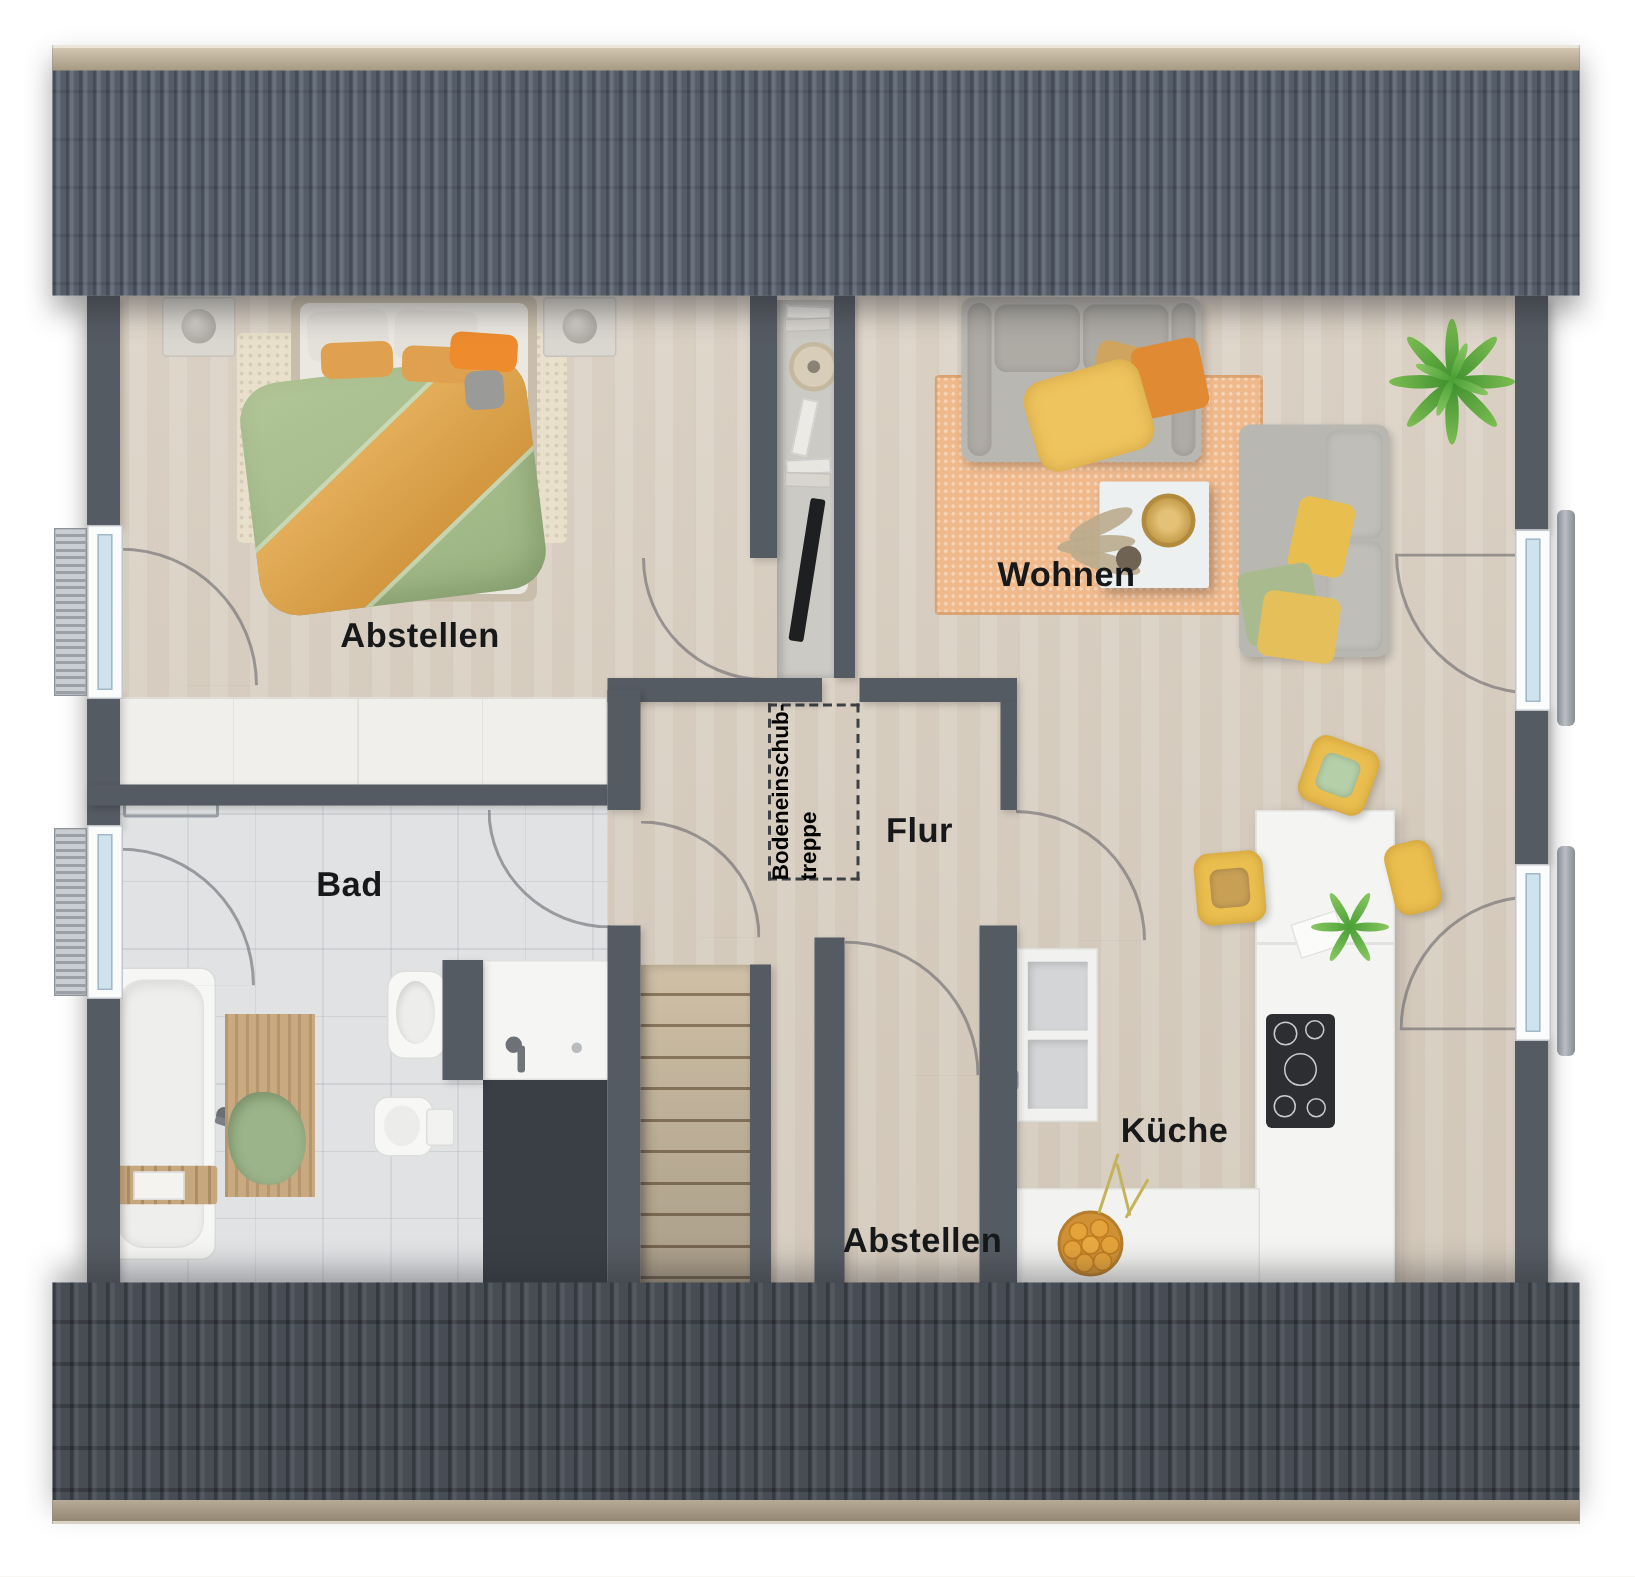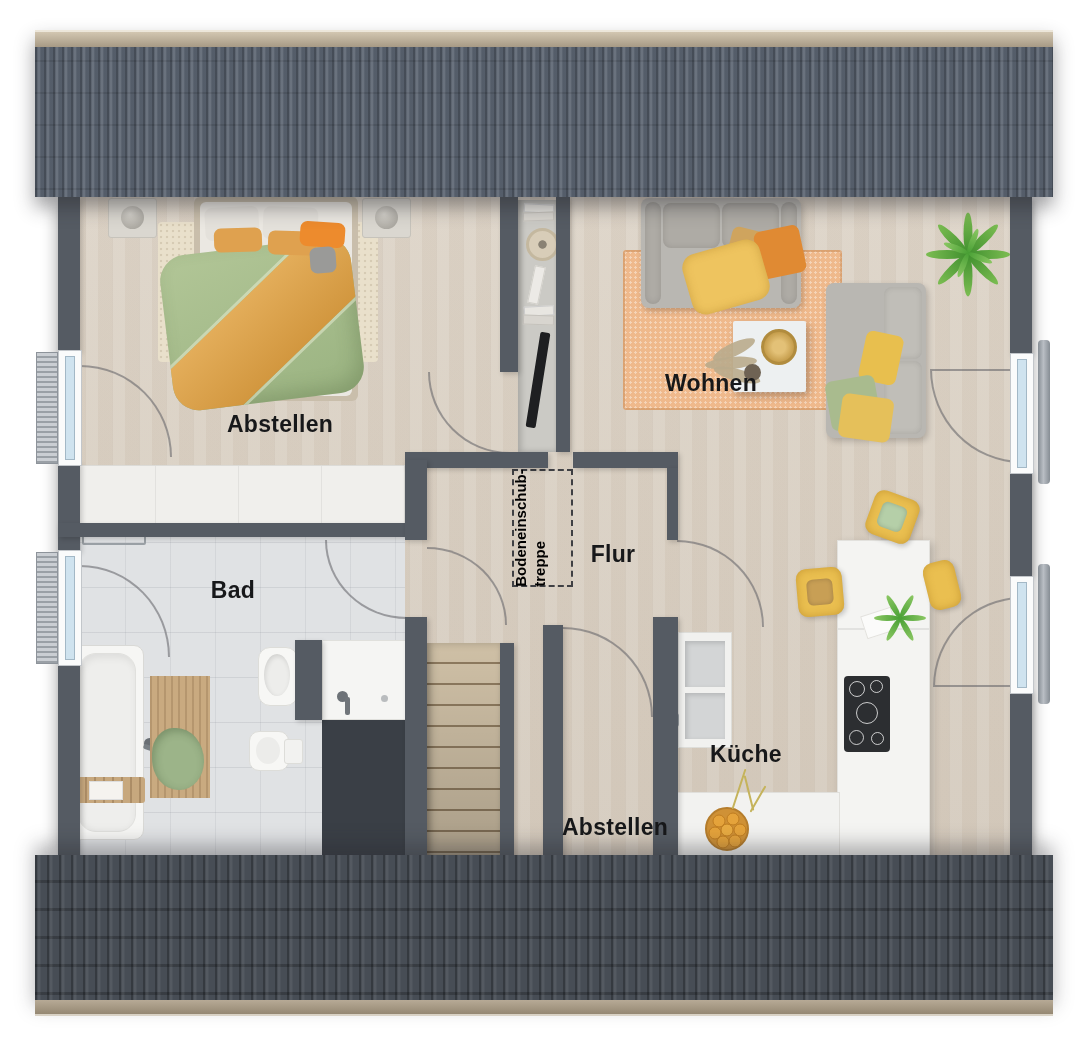--- a/index.html
+++ b/index.html
@@ -369,21 +369,21 @@
   <div class="arc" id="arc-bedroom-window"></div>
   <div class="arc" id="arc-bath-window"></div>
   <div class="arc" id="arc-living-balcony"></div>
   <div class="arc" id="arc-kitchen-balcony"></div>
 
   <div class="abs" id="attic-hatch"></div>
   <div class="lbl" style="left:280px;top:424px;">Abstellen</div>
   <div class="lbl" style="left:711px;top:383px;">Wohnen</div>
   <div class="lbl" style="left:233px;top:590px;">Bad</div>
   <div class="lbl" style="left:613px;top:554px;">Flur</div>
-  <div class="lbl" style="left:746px;top:754px;">Küche</div>
+  <div class="lbl" style="left:783px;top:754px;">Küche</div>
   <div class="lbl" style="left:615px;top:827px;">Abstellen</div>
   <div class="abs" id="lbl-attic">
     <span style="display:block;">Bodeneinschub-</span>
     <span style="display:block;">treppe</span>
   </div>
 
   <div class="abs" id="roof-top">
     <div class="abs" id="roof-ridge"></div>
   </div>
   <div class="abs" id="roof-bottom">

